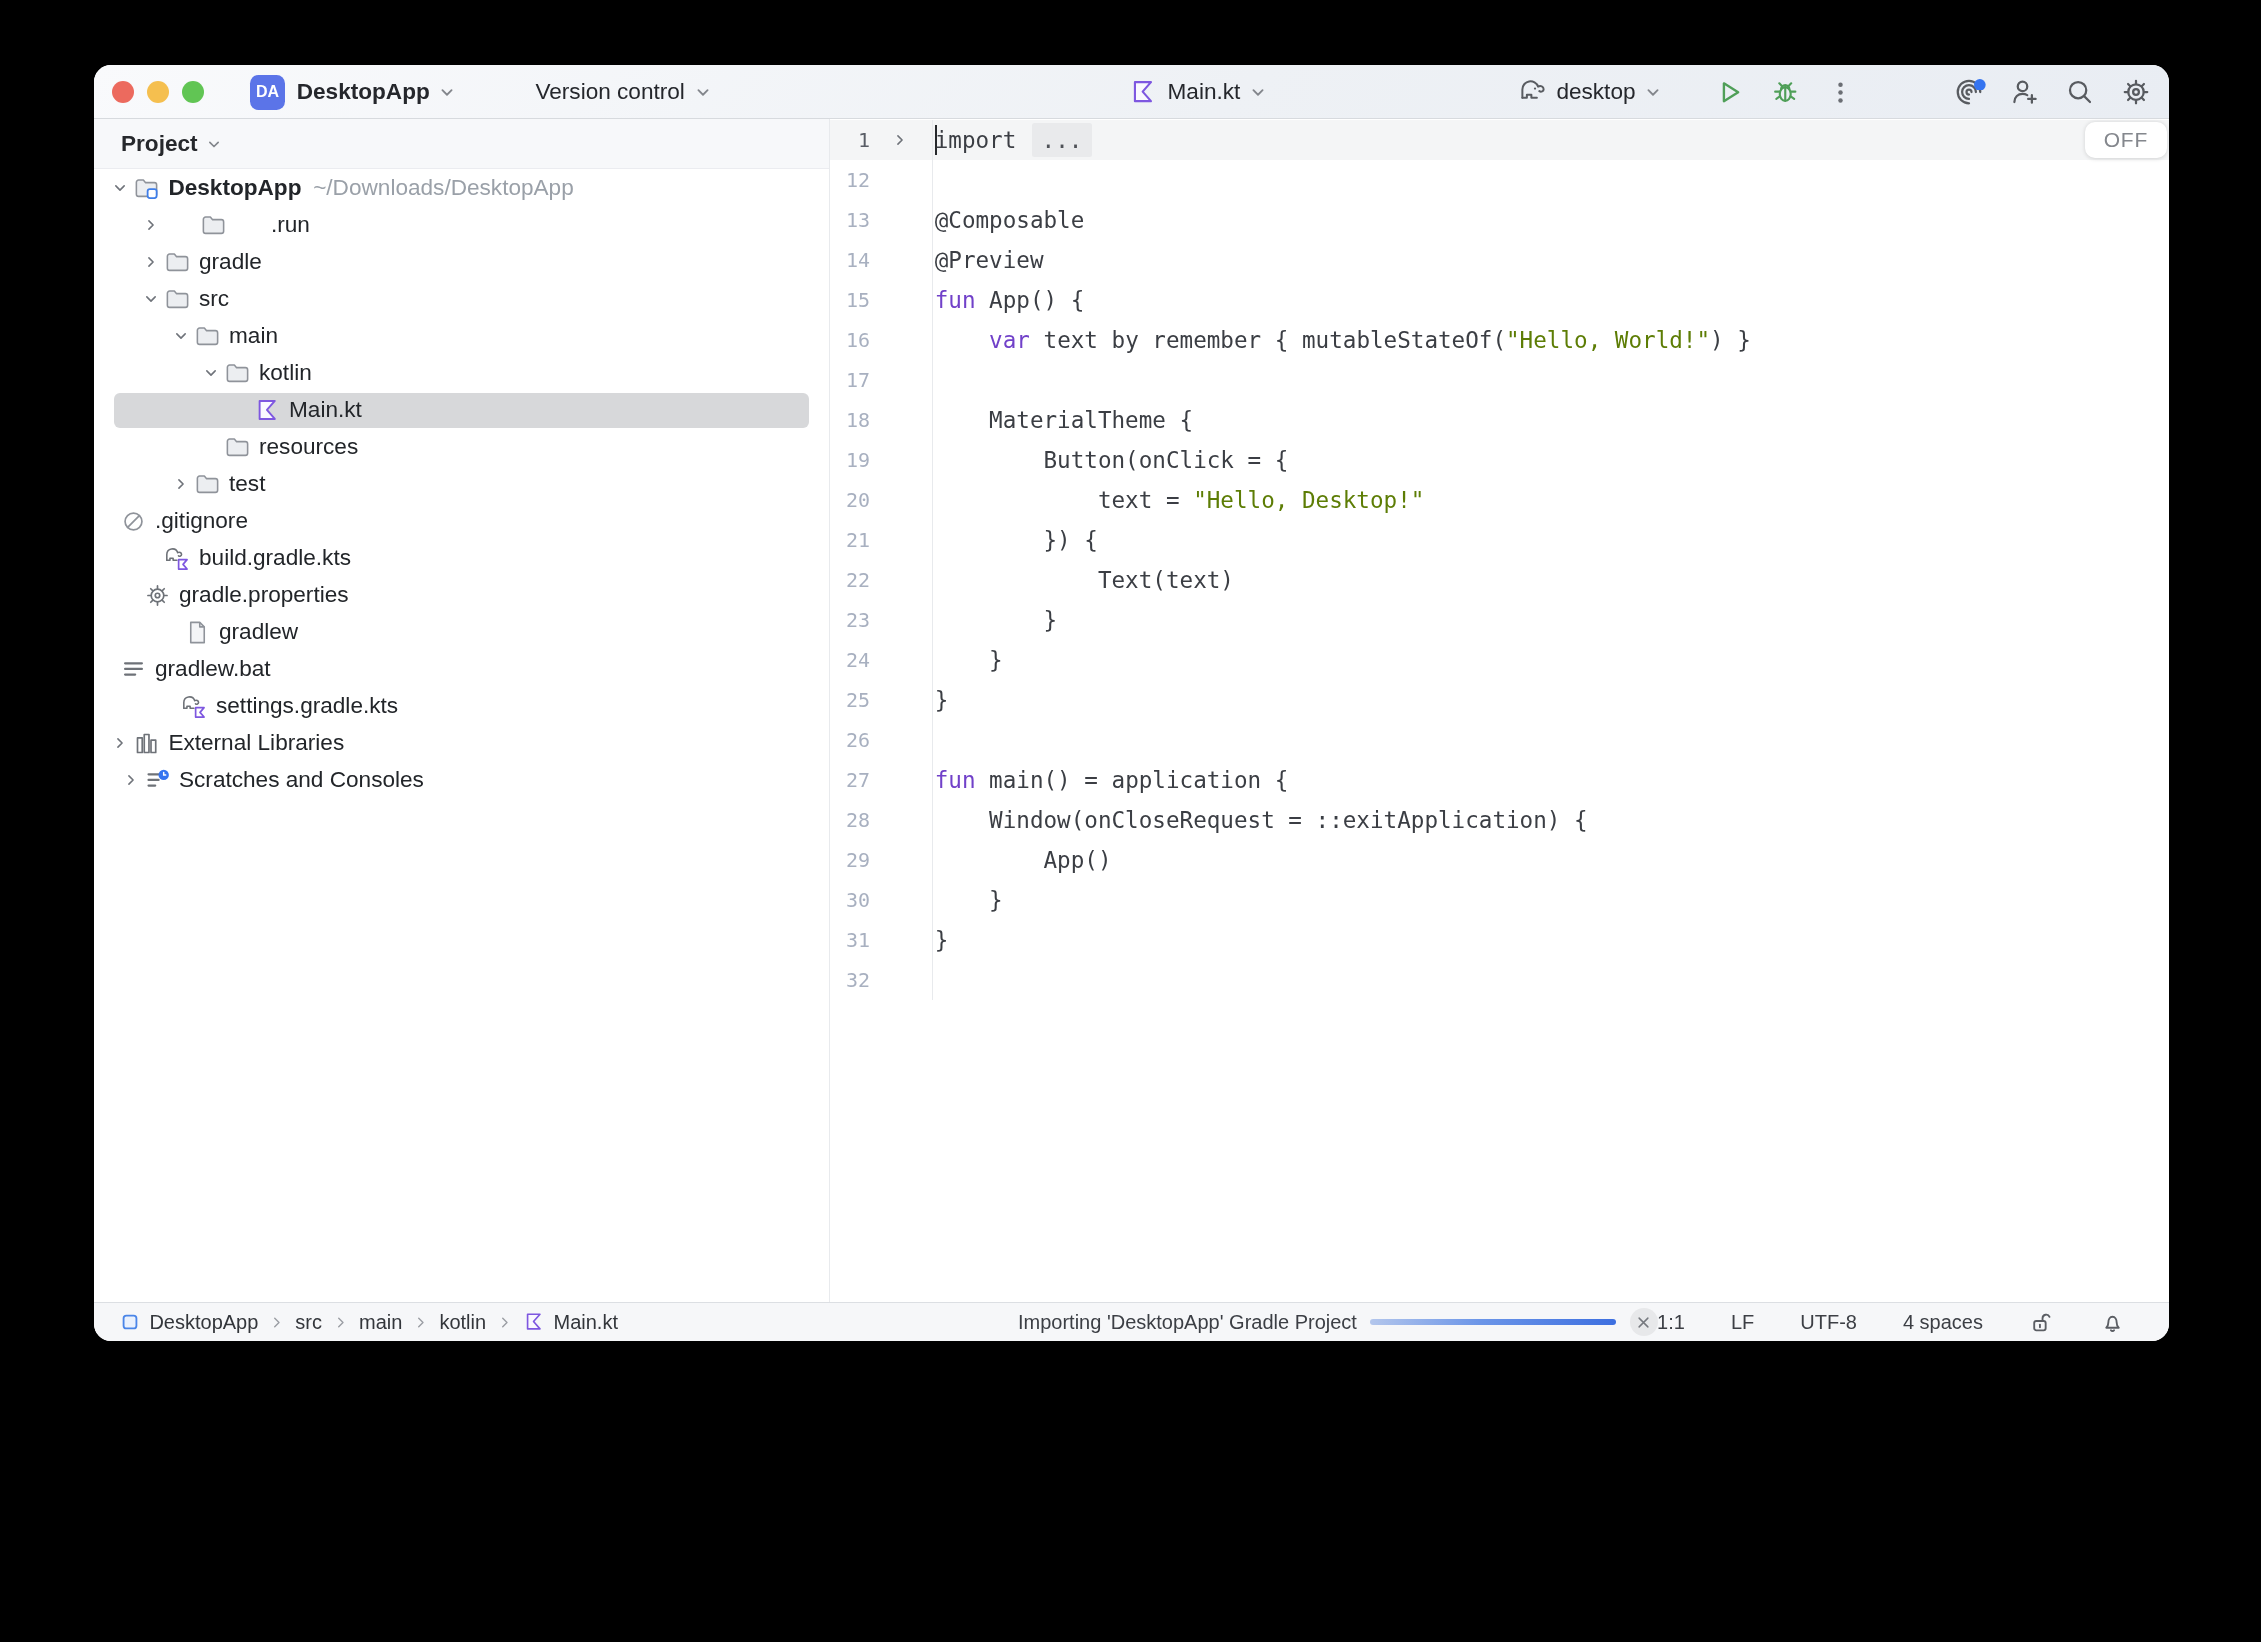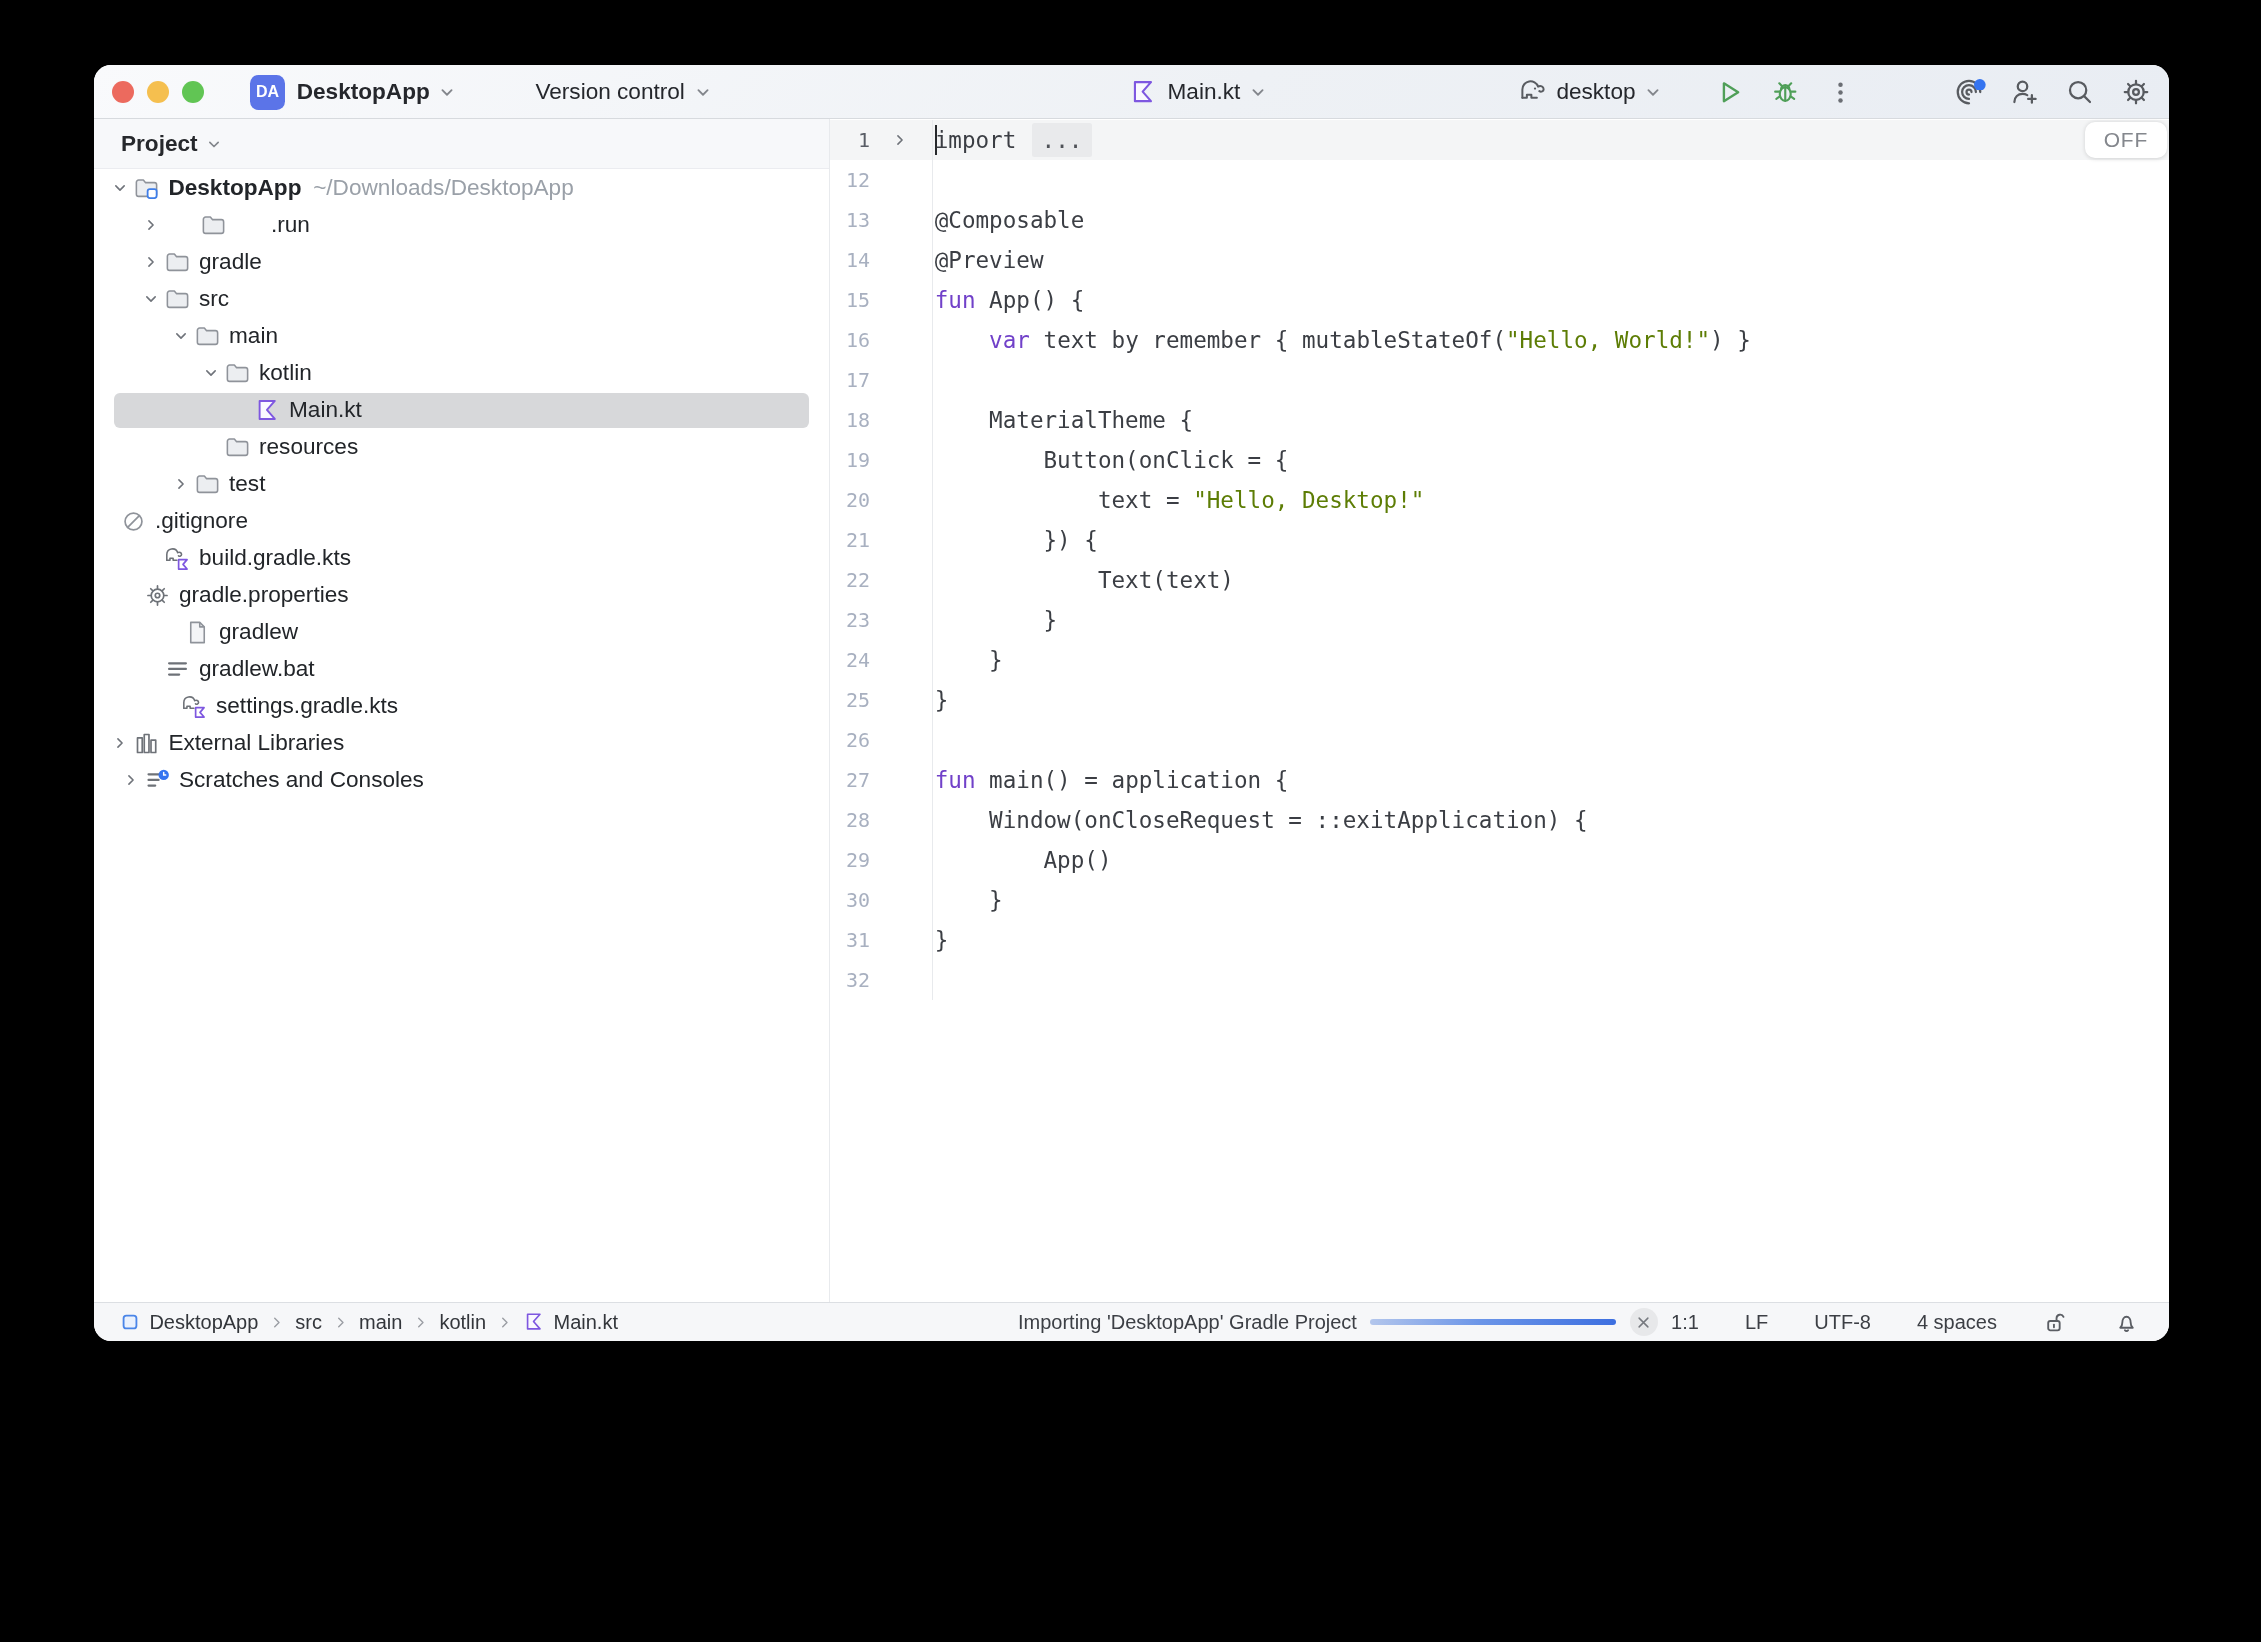--- a/index.html
+++ b/index.html
@@ -71,21 +71,21 @@
   .statusbar { position:absolute; left:0; bottom:0; right:0; height:39px; background:#f6f7f9;
                border-top:0.8px solid #dcdfe3; display:flex; align-items:center; font-size:20px; color:#33363b; }
   .breadcrumbs { position:absolute; left:25px; display:flex; align-items:center; gap:10px; }
   .bc-sep { color:#8d9096; display:flex; }
   .bc-item { display:flex; align-items:center; gap:8.4px; }
   .status-center { position:absolute; left:924px; display:flex; align-items:center; gap:13.4px; }
   .progress-track { width:246px; height:6.7px; border-radius:3.4px;
                     background:linear-gradient(90deg,#b3c6ec 0%,#6b95e8 45%,#3d6fe0 100%); }
   .x-btn { width:28.5px; height:28.5px; border-radius:50%; background:#e7e8ea; color:#76797f;
            display:flex; align-items:center; justify-content:center; font-size:18.4px; }
-  .status-right { position:absolute; right:30px; display:flex; align-items:center; gap:46px; }
+  .status-right { position:absolute; right:44px; display:flex; align-items:center; gap:46px; }
   .status-item { color:#3c3f45; }
   svg { display:block; }
 </style>
 </head>
 <body>
 
 <div class="screen">
   <div class="window">
 
     <div class="titlebar">
@@ -354,21 +354,21 @@
             <div class="tree-row" style="padding-left: 64px;">
               <span class="expander"></span>
               <span class="t-icon">
                 <svg width="27" height="27" viewBox="0 0 24 24" fill="#f4f5f7" stroke="#8f939a" stroke-width="1.4" stroke-linejoin="round">
                   <path d="M6 3 h8 l4 4 v14 H6 Z"></path>
                   <path d="M14 3 v4 h4" fill="none"></path>
                 </svg>
               </span>
               <span class="t-label">gradlew</span>
             </div>
-            <div class="tree-row" style="padding-left: 44px;">
+            <div class="tree-row" style="">
               <span class="expander"></span>
               <span class="t-icon">
                 <svg width="27" height="27" viewBox="0 0 24 24" fill="none" stroke="#6e7278" stroke-width="1.9" stroke-linecap="round">
                   <path d="M4.5 6.5 h15 M4.5 11.5 h15 M4.5 16.5 h9"></path>
                 </svg>
               </span>
               <span class="t-label">gradlew.bat</span>
             </div>
             <div class="tree-row" style="padding-left: 61px;">
               <span class="expander"></span>

